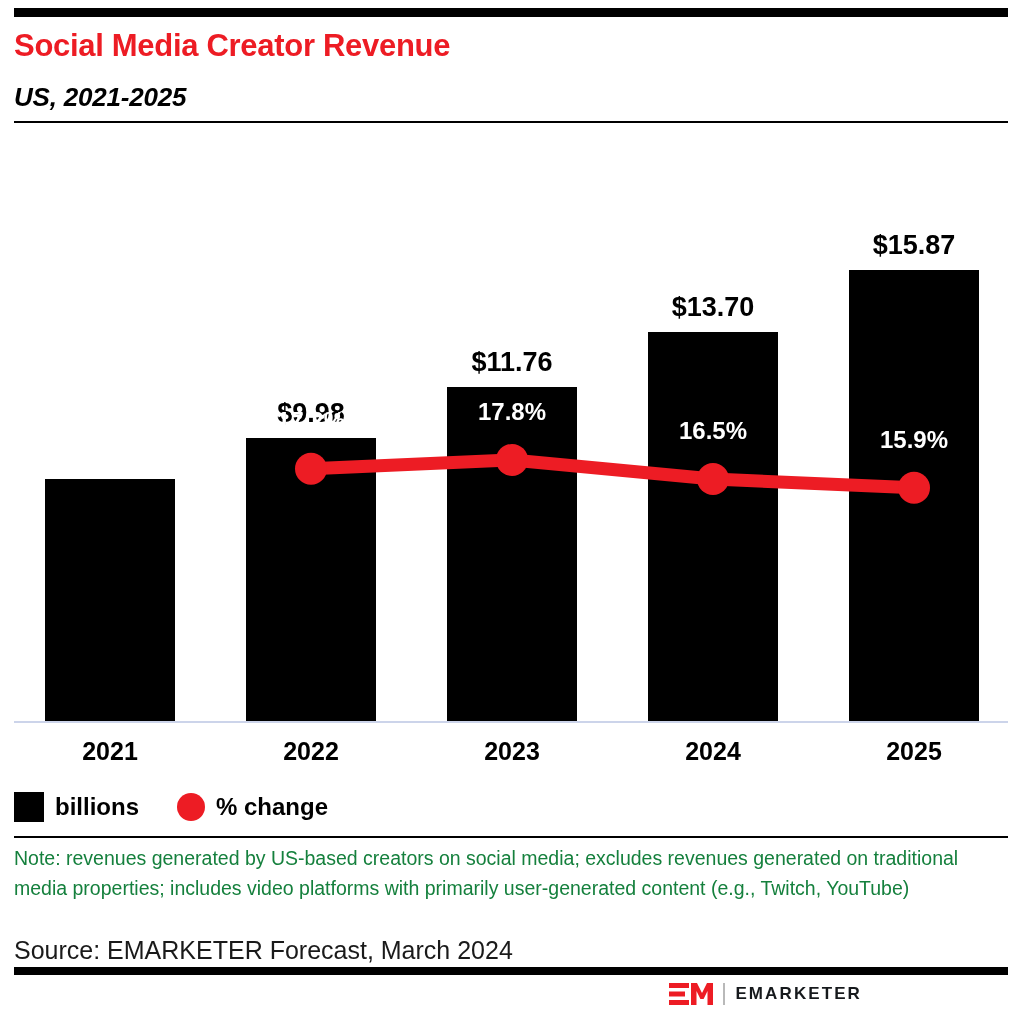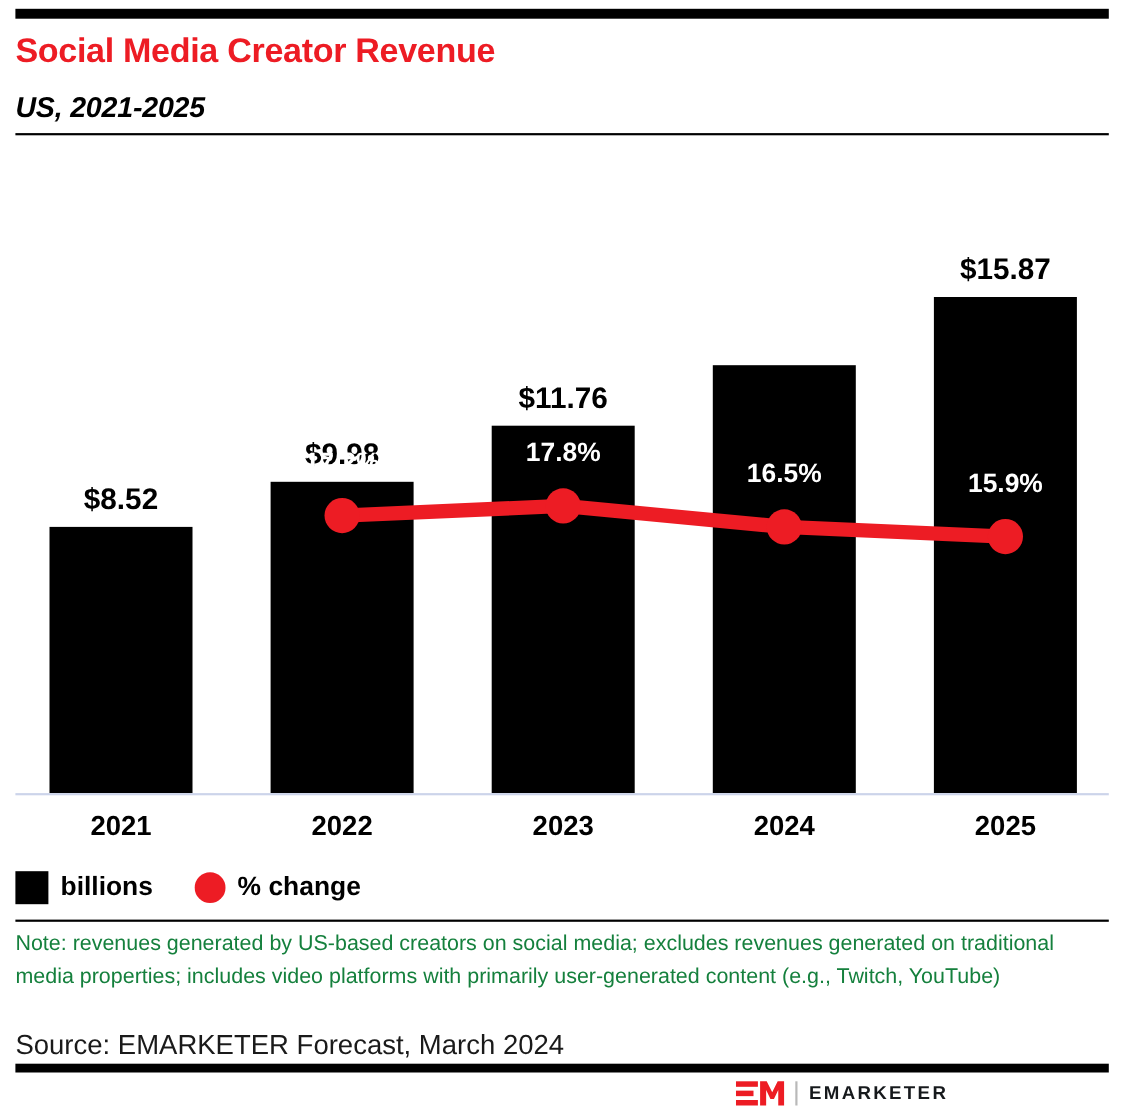--- a/index.html
+++ b/index.html
@@ -225,29 +225,29 @@
 
   <div class="top-rule"></div>
 
   <div class="title">Social Media Creator Revenue</div>
   <div class="subtitle">US, 2021-2025</div>
   <div class="header-rule"></div>
 
   <div class="chart">
     <div class="plot" id="plot">
         <div class="bar" style="left: 45px; top: 479.032px; width: 130px; height: 241.968px;"></div>
-        <div class="bar-label" style="left: 10px; top: 439.032px; width: 200px;">$8.52</div>
         <div class="x-label" style="left: 10px; width: 200px;">2021</div>
         <div class="bar" style="left: 246px; top: 437.568px; width: 130px; height: 283.432px;"></div>
         <div class="bar-label" style="left: 211px; top: 397.568px; width: 200px;">$9.98</div>
         <div class="x-label" style="left: 211px; width: 200px;">2022</div>
         <div class="bar" style="left: 447px; top: 387.016px; width: 130px; height: 333.984px;"></div>
         <div class="bar-label" style="left: 412px; top: 347.016px; width: 200px;">$11.76</div>
         <div class="x-label" style="left: 412px; width: 200px;">2023</div>
         <div class="bar" style="left: 648px; top: 331.92px; width: 130px; height: 389.08px;"></div>
+        <div class="bar-label" style="left: 613px; top: 291.92px; width: 200px;">$13.70</div>
         <div class="x-label" style="left: 613px; width: 200px;">2024</div>
         <div class="bar" style="left: 849px; top: 270.292px; width: 130px; height: 450.708px;"></div>
         <div class="bar-label" style="left: 814px; top: 230.292px; width: 200px;">$15.87</div>
         <div class="x-label" style="left: 814px; width: 200px;">2025</div>
         <div class="pct-label" style="left: 211px; top: 406.733px; width: 200px;">17.2%</div>
         <div class="pct-label" style="left: 412px; top: 397.933px; width: 200px;">17.8%</div>
         <div class="pct-label" style="left: 613px; top: 417px; width: 200px;">16.5%</div>
         <div class="pct-label" style="left: 814px; top: 425.8px; width: 200px;">15.9%</div>
       </div>
     <svg class="line-svg" id="line-svg" viewBox="0 0 1020 1016">

